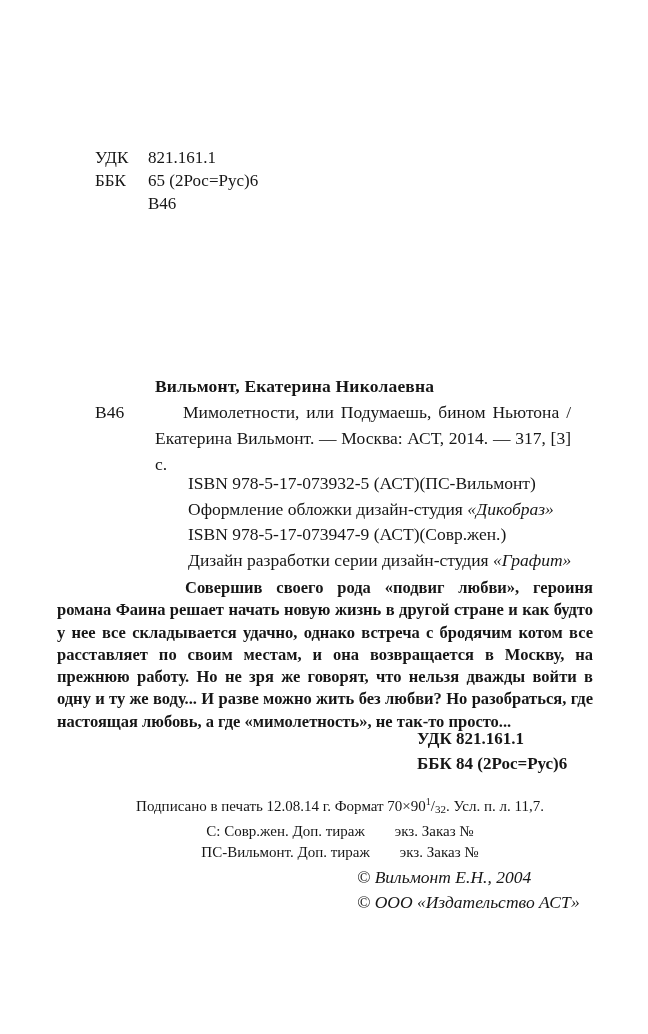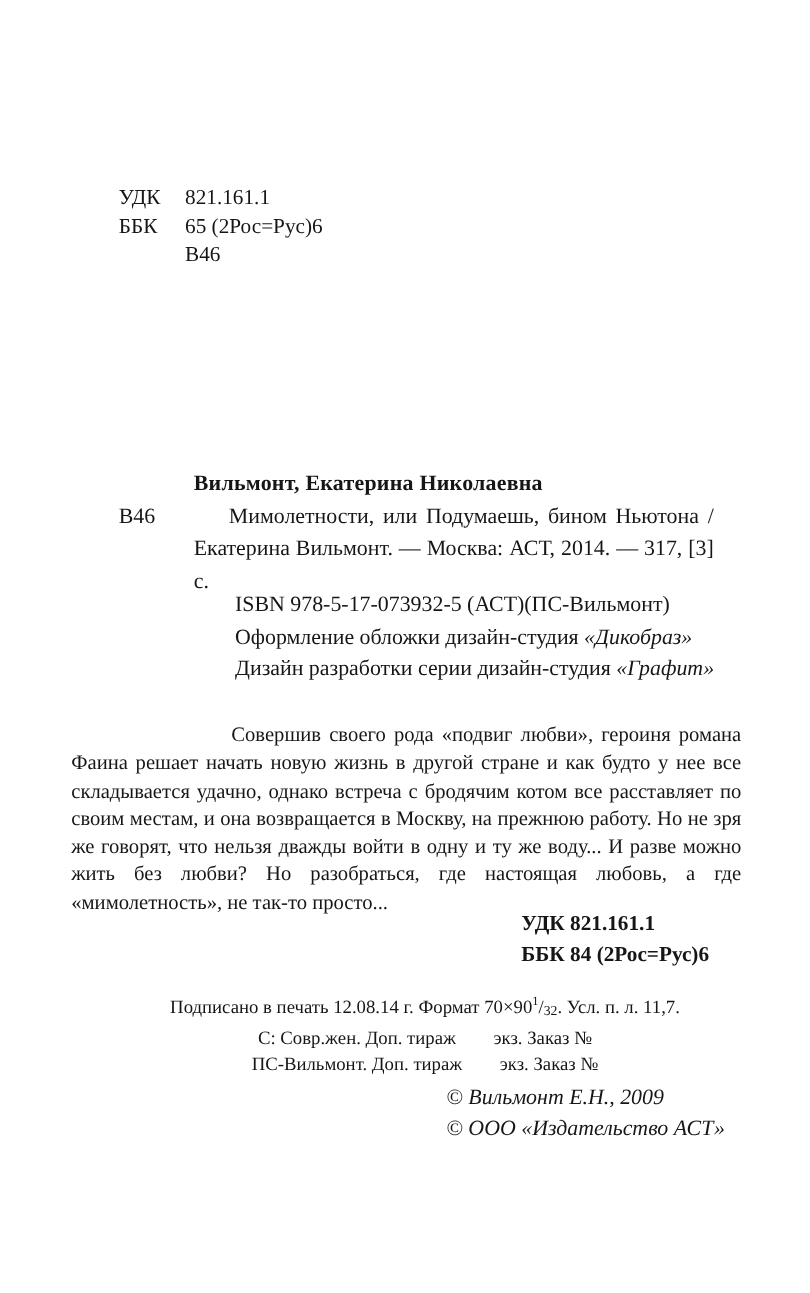--- a/index.html
+++ b/index.html
@@ -64,20 +64,21 @@
   .annotation {
     position: absolute;
     left: 57px;
     top: 577px;
     width: 536px;
     font-size: 16.5px;
     line-height: 22.3px;
     text-align: justify;
     text-indent: 128px;
     margin: 0;
+    font-weight: bold;
   }
 
   
   .footer-codes {
     position: absolute;
     left: 417px;
     top: 727px;
     font-weight: bold;
     font-size: 17px;
     line-height: 24.5px;
@@ -133,34 +134,35 @@
     <div class="card-heading">Вильмонт, Екатерина Николаевна</div>
     <div class="card-body">
       <span class="card-sign">В46</span>
       <p class="card-desc">Мимолетности, или Подумаешь, бином Ньютона / Екатерина Вильмонт. — Москва: АСТ, 2014. — 317, [3] с.</p>
     </div>
   </div>
 
   <div class="isbn-block">
     <div>ISBN 978-5-17-073932-5 (АСТ)(ПС-Вильмонт)</div>
     <div><span>Оформление обложки дизайн-студия </span><span class="studio">«Дикобраз»</span></div>
+    <div>ISBN 978-5-17-073947-9 (АСТ)(Совр.жен.)</div>
     <div><span>Дизайн разработки серии дизайн-студия </span><span class="studio">«Графит»</span></div>
   </div>
 
   <p class="annotation">Совершив своего рода «подвиг любви», героиня романа Фаина решает начать новую жизнь в другой стране и как будто у нее все складывается удачно, однако встреча с бродячим котом все расставляет по своим местам, и она возвращается в Москву, на прежнюю работу. Но не зря же говорят, что нельзя дважды войти в одну и ту же воду... И разве можно жить без любви? Но разобраться, где настоящая любовь, а где «мимолетность», не так-то просто...</p>
 
   <div class="footer-codes">
     <div>УДК 821.161.1</div>
     <div>ББК 84 (2Рос=Рус)6</div>
   </div>
 
   <div class="print-info">
     <div><span>Подписано в печать 12.08.14 г. Формат 70×90</span><sup>1</sup><span>/</span><sub>32</sub><span>. Усл. п. л. 11,7.</span></div>
     <div><span>С: Совр.жен. Доп. тираж</span><span class="gap"></span><span>экз. Заказ №</span></div>
     <div><span>ПС-Вильмонт. Доп. тираж</span><span class="gap"></span><span>экз. Заказ №</span></div>
   </div>
 
   <div class="copyright">
-    <div>© Вильмонт Е.Н., 2009</div>
+    <div>© Вильмонт Е.Н., 2004</div>
     <div>© ООО «Издательство АСТ»</div>
   </div>
 
 </div>
 
 </body></html>

